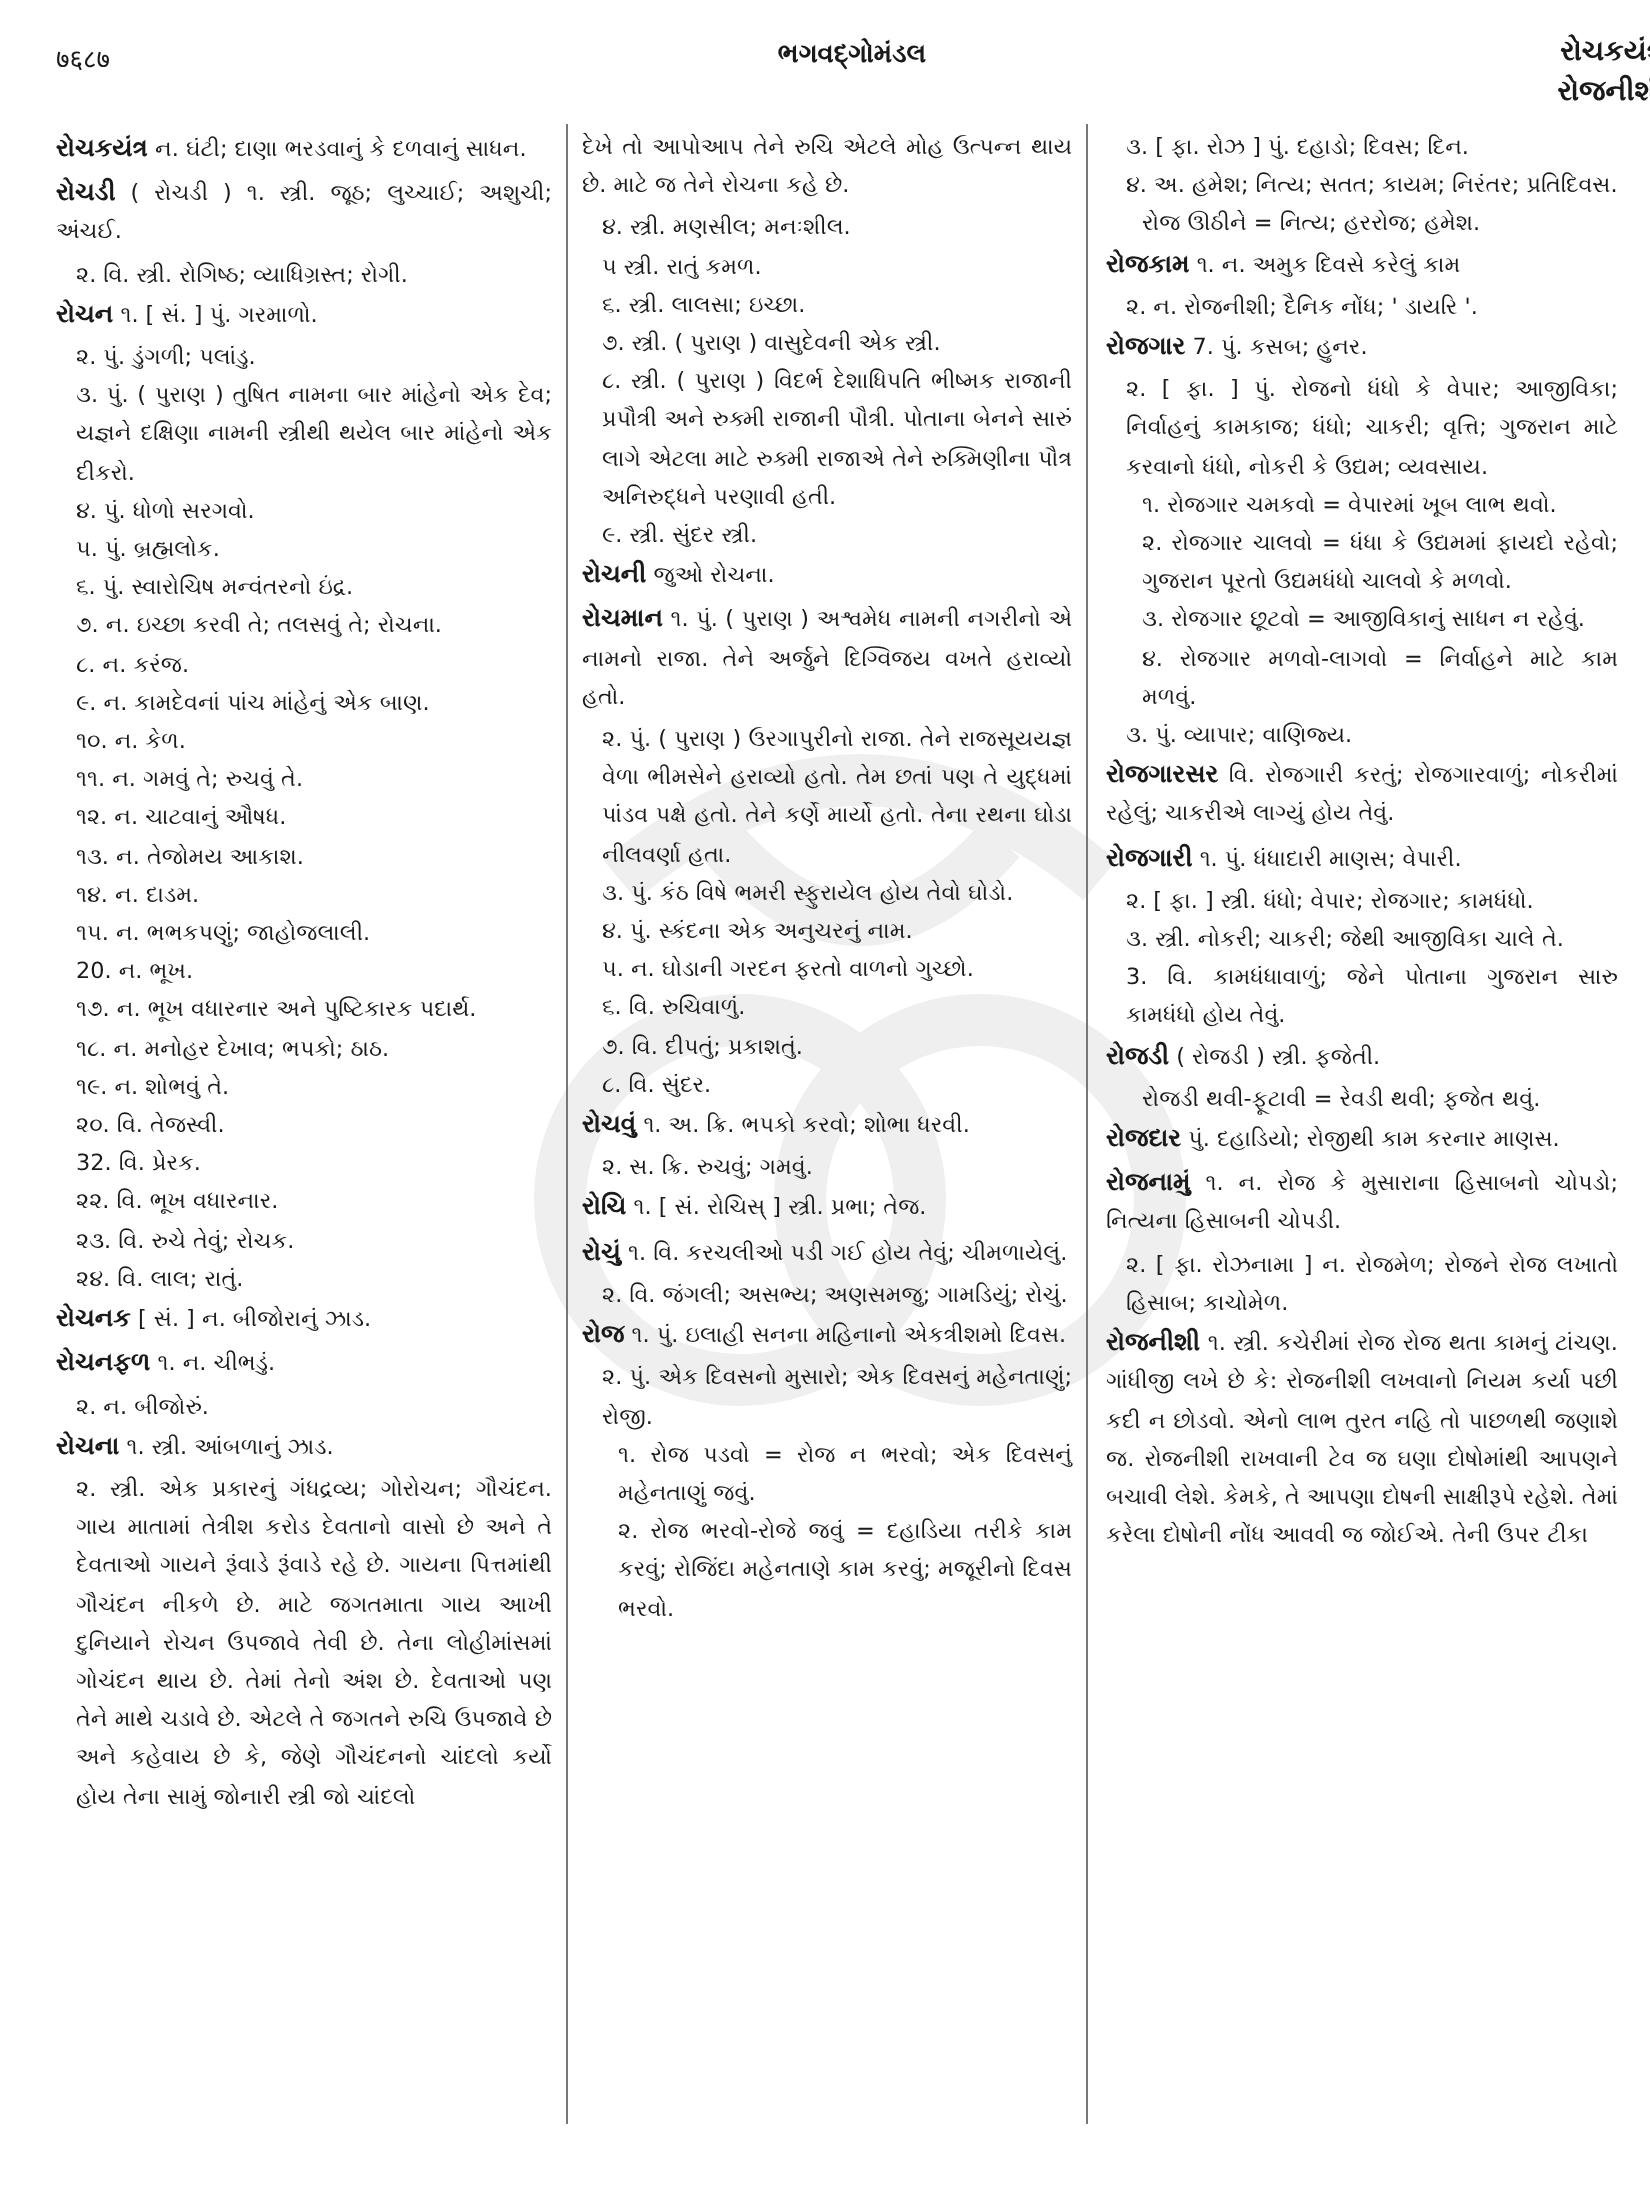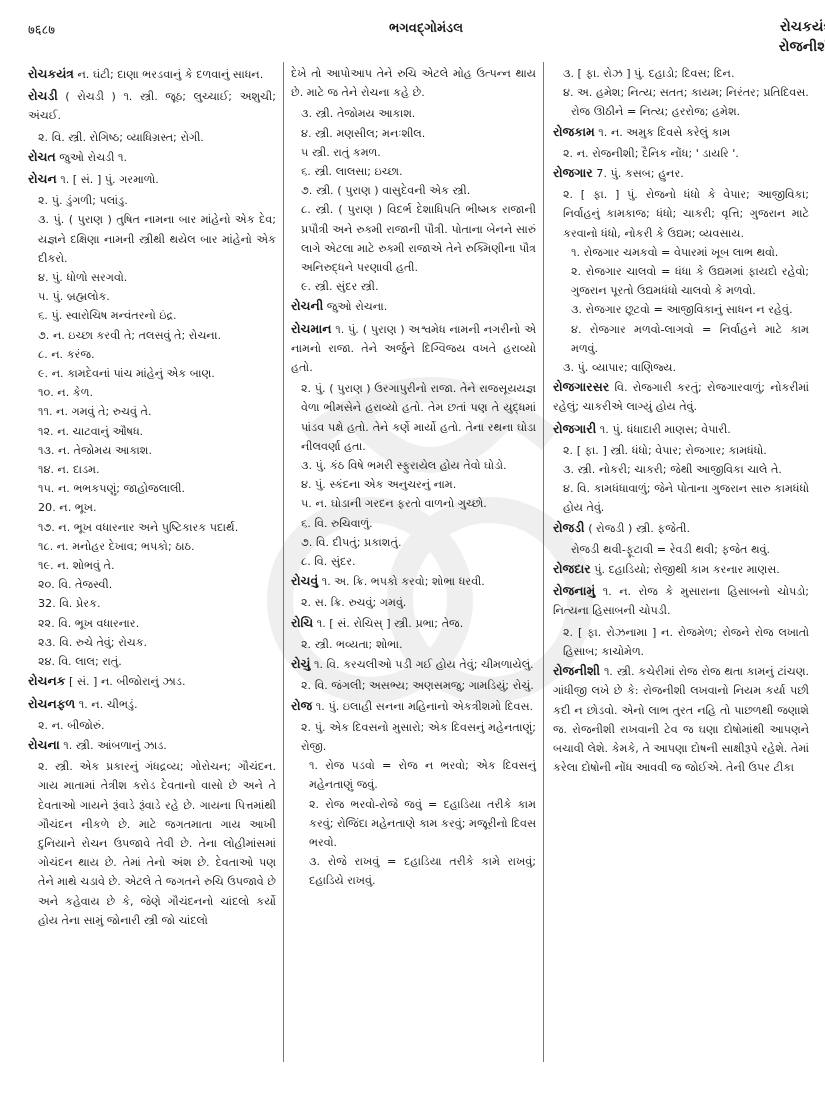--- a/index.html
+++ b/index.html
@@ -43,21 +43,20 @@
   </div>
 </div>
 
 <div class="divider div1"></div>
 <div class="divider div2"></div>
 
 <div class="col col1">
     <div class="entry"><span class="hw">રોચકયંત્ર</span><span> ન. ઘંટી; દાણા ભરડવાનું કે દળવાનું સાધન.</span></div>
     <div class="entry"><span class="hw">રોચડી</span><span> ( રોચડી ) ૧. સ્ત્રી. જૂઠ; લુચ્ચાઈ; અશુચી; અંચઈ.</span></div>
     <div class="sense">૨. વિ. સ્ત્રી. રોગિષ્ઠ; વ્યાધિગ્રસ્ત; રોગી.</div>
-    <div class="entry"><span class="hw">રોચત</span><span> જુઓ રોચડી ૧.</span></div>
     <div class="entry"><span class="hw">રોચન</span><span> ૧. [ સં. ] પું. ગરમાળો.</span></div>
     <div class="sense">૨. પું. ડુંગળી; પલાંડુ.</div>
     <div class="sense">૩. પું. ( પુરાણ ) તુષિત નામના બાર માંહેનો એક દેવ; યજ્ઞને દક્ષિણા નામની સ્ત્રીથી થયેલ બાર માંહેનો એક દીકરો.</div>
     <div class="sense">૪. પું. ધોળો સરગવો.</div>
     <div class="sense">૫. પું. બ્રહ્મલોક.</div>
     <div class="sense">૬. પું. સ્વારોચિષ મન્વંતરનો ઇંદ્ર.</div>
     <div class="sense">૭. ન. ઇચ્છા કરવી તે; તલસવું તે; રોચના.</div>
     <div class="sense">૮. ન. કરંજ.</div>
     <div class="sense">૯. ન. કામદેવનાં પાંચ માંહેનું એક બાણ.</div>
     <div class="sense">૧૦. ન. કેળ.</div>
@@ -76,65 +75,62 @@
     <div class="sense">૨૩. વિ. રુચે તેવું; રોચક.</div>
     <div class="sense">૨૪. વિ. લાલ; રાતું.</div>
     <div class="entry"><span class="hw">રોચનક</span><span> [ સં. ] ન. બીજોરાનું ઝાડ.</span></div>
     <div class="entry"><span class="hw">રોચનફળ</span><span> ૧. ન. ચીભડું.</span></div>
     <div class="sense">૨. ન. બીજોરું.</div>
     <div class="entry"><span class="hw">રોચના</span><span> ૧. સ્ત્રી. આંબળાનું ઝાડ.</span></div>
     <div class="sense">૨. સ્ત્રી. એક પ્રકારનું ગંધદ્રવ્ય; ગોરોચન; ગૌચંદન. ગાય માતામાં તેત્રીશ કરોડ દેવતાનો વાસો છે અને તે દેવતાઓ ગાયને રૂંવાડે રૂંવાડે રહે છે. ગાયના પિત્તમાંથી ગૌચંદન નીકળે છે. માટે જગતમાતા ગાય આખી દુનિયાને રોચન ઉપજાવે તેવી છે. તેના લોહીમાંસમાં ગોચંદન થાય છે. તેમાં તેનો અંશ છે. દેવતાઓ પણ તેને માથે ચડાવે છે. એટલે તે જગતને રુચિ ઉપજાવે છે અને કહેવાય છે કે, જેણે ગૌચંદનનો ચાંદલો કર્યો હોય તેના સામું જોનારી સ્ત્રી જો ચાંદલો</div>
   </div>
 <div class="col col2">
     <div class="entry">દેખે તો આપોઆપ તેને રુચિ એટલે મોહ ઉત્પન્ન થાય છે. માટે જ તેને રોચના કહે છે.</div>
-    <div class="sense">૩. સ્ત્રી. તેજોમય આકાશ.</div>
     <div class="sense">૪. સ્ત્રી. મણસીલ; મનઃશીલ.</div>
     <div class="sense">૫ સ્ત્રી. રાતું કમળ.</div>
     <div class="sense">૬. સ્ત્રી. લાલસા; ઇચ્છા.</div>
     <div class="sense">૭. સ્ત્રી. ( પુરાણ ) વાસુદેવની એક સ્ત્રી.</div>
     <div class="sense">૮. સ્ત્રી. ( પુરાણ ) વિદર્ભ દેશાધિપતિ ભીષ્મક રાજાની પ્રપૌત્રી અને રુક્મી રાજાની પૌત્રી. પોતાના બેનને સારું લાગે એટલા માટે રુક્મી રાજાએ તેને રુક્મિણીના પૌત્ર અનિરુદ્ધને પરણાવી હતી.</div>
     <div class="sense">૯. સ્ત્રી. સુંદર સ્ત્રી.</div>
     <div class="entry"><span class="hw">રોચની</span><span> જુઓ રોચના.</span></div>
     <div class="entry"><span class="hw">રોચમાન</span><span> ૧. પું. ( પુરાણ ) અશ્વમેધ નામની નગરીનો એ નામનો રાજા. તેને અર્જુને દિગ્વિજય વખતે હરાવ્યો હતો.</span></div>
     <div class="sense">૨. પું. ( પુરાણ ) ઉરગાપુરીનો રાજા. તેને રાજસૂયયજ્ઞ વેળા ભીમસેને હરાવ્યો હતો. તેમ છતાં પણ તે યુદ્ધમાં પાંડવ પક્ષે હતો. તેને કર્ણે માર્યો હતો. તેના રથના ઘોડા નીલવર્ણા હતા.</div>
     <div class="sense">૩. પું. કંઠ વિષે ભમરી સ્ફુરાયેલ હોય તેવો ઘોડો.</div>
     <div class="sense">૪. પું. સ્કંદના એક અનુચરનું નામ.</div>
     <div class="sense">૫. ન. ઘોડાની ગરદન ફરતો વાળનો ગુચ્છો.</div>
     <div class="sense">૬. વિ. રુચિવાળું.</div>
     <div class="sense">૭. વિ. દીપતું; પ્રકાશતું.</div>
     <div class="sense">૮. વિ. સુંદર.</div>
     <div class="entry"><span class="hw">રોચવું</span><span> ૧. અ. ક્રિ. ભપકો કરવો; શોભા ધરવી.</span></div>
     <div class="sense">૨. સ. ક્રિ. રુચવું; ગમવું.</div>
     <div class="entry"><span class="hw">રોચિ</span><span> ૧. [ સં. રોચિસ્ ] સ્ત્રી. પ્રભા; તેજ.</span></div>
-    <div class="sense">૨. સ્ત્રી. ભવ્યતા; શોભા.</div>
     <div class="entry"><span class="hw">રોચું</span><span> ૧. વિ. કરચલીઓ પડી ગઈ હોય તેવું; ચીમળાયેલું.</span></div>
     <div class="sense">૨. વિ. જંગલી; અસભ્ય; અણસમજુ; ગામડિયું; રોચું.</div>
     <div class="entry"><span class="hw">રોજ</span><span> ૧. પું. ઇલાહી સનના મહિનાનો એકત્રીશમો દિવસ.</span></div>
     <div class="sense">૨. પું. એક દિવસનો મુસારો; એક દિવસનું મહેનતાણું; રોજી.</div>
     <div class="idiom">૧. રોજ પડવો = રોજ ન ભરવો; એક દિવસનું મહેનતાણું જવું.</div>
     <div class="idiom">૨. રોજ ભરવો-રોજે જવું = દહાડિયા તરીકે કામ કરવું; રોજિંદા મહેનતાણે કામ કરવું; મજૂરીનો દિવસ ભરવો.</div>
-    <div class="idiom">૩. રોજે રાખવું = દહાડિયા તરીકે કામે રાખવું; દહાડિયે રાખવું.</div>
   </div>
 <div class="col col3">
     <div class="sense">૩. [ ફા. રોઝ ] પું. દહાડો; દિવસ; દિન.</div>
     <div class="sense">૪. અ. હમેશ; નિત્ય; સતત; કાયમ; નિરંતર; પ્રતિદિવસ.</div>
     <div class="idiom">રોજ ઊઠીને = નિત્ય; હરરોજ; હમેશ.</div>
     <div class="entry"><span class="hw">રોજકામ</span><span> ૧. ન. અમુક દિવસે કરેલું કામ</span></div>
     <div class="sense">૨. ન. રોજનીશી; દૈનિક નોંધ; ' ડાયરિ '.</div>
     <div class="entry"><span class="hw">રોજગાર</span><span> 7. પું. કસબ; હુનર.</span></div>
     <div class="sense">૨. [ ફા. ] પું. રોજનો ધંધો કે વેપાર; આજીવિકા; નિર્વાહનું કામકાજ; ધંધો; ચાકરી; વૃત્તિ; ગુજરાન માટે કરવાનો ધંધો, નોકરી કે ઉદ્યમ; વ્યવસાય.</div>
     <div class="idiom">૧. રોજગાર ચમકવો = વેપારમાં ખૂબ લાભ થવો.</div>
     <div class="idiom">૨. રોજગાર ચાલવો = ધંધા કે ઉદ્યમમાં ફાયદો રહેવો; ગુજરાન પૂરતો ઉદ્યમધંધો ચાલવો કે મળવો.</div>
     <div class="idiom">૩. રોજગાર છૂટવો = આજીવિકાનું સાધન ન રહેવું.</div>
     <div class="idiom">૪. રોજગાર મળવો-લાગવો = નિર્વાહને માટે કામ મળવું.</div>
     <div class="sense">૩. પું. વ્યાપાર; વાણિજ્ય.</div>
     <div class="entry"><span class="hw">રોજગારસર</span><span> વિ. રોજગારી કરતું; રોજગારવાળું; નોકરીમાં રહેલું; ચાકરીએ લાગ્યું હોય તેવું.</span></div>
     <div class="entry"><span class="hw">રોજગારી</span><span> ૧. પું. ધંધાદારી માણસ; વેપારી.</span></div>
     <div class="sense">૨. [ ફા. ] સ્ત્રી. ધંધો; વેપાર; રોજગાર; કામધંધો.</div>
     <div class="sense">૩. સ્ત્રી. નોકરી; ચાકરી; જેથી આજીવિકા ચાલે તે.</div>
-    <div class="sense">૪. વિ. કામધંધાવાળું; જેને પોતાના ગુજરાન સારુ કામધંધો હોય તેવું.</div>
+    <div class="sense">3. વિ. કામધંધાવાળું; જેને પોતાના ગુજરાન સારુ કામધંધો હોય તેવું.</div>
     <div class="entry"><span class="hw">રોજડી</span><span> ( રોજડી ) સ્ત્રી. ફજેતી.</span></div>
     <div class="idiom">રોજડી થવી-ફૂટાવી = રેવડી થવી; ફજેત થવું.</div>
     <div class="entry"><span class="hw">રોજદાર</span><span> પું. દહાડિયો; રોજીથી કામ કરનાર માણસ.</span></div>
     <div class="entry"><span class="hw">રોજનામું</span><span> ૧. ન. રોજ કે મુસારાના હિસાબનો ચોપડો; નિત્યના હિસાબની ચોપડી.</span></div>
     <div class="sense">૨. [ ફા. રોઝનામા ] ન. રોજમેળ; રોજને રોજ લખાતો હિસાબ; કાચોમેળ.</div>
     <div class="entry"><span class="hw">રોજનીશી</span><span> ૧. સ્ત્રી. કચેરીમાં રોજ રોજ થતા કામનું ટાંચણ. ગાંધીજી લખે છે કે: રોજનીશી લખવાનો નિયમ કર્યા પછી કદી ન છોડવો. એનો લાભ તુરત નહિ તો પાછળથી જણાશે જ. રોજનીશી રાખવાની ટેવ જ ઘણા દોષોમાંથી આપણને બચાવી લેશે. કેમકે, તે આપણા દોષની સાક્ષીરૂપે રહેશે. તેમાં કરેલા દોષોની નોંધ આવવી જ જોઈએ. તેની ઉપર ટીકા</span></div>
   </div>
 
 </body></html>

